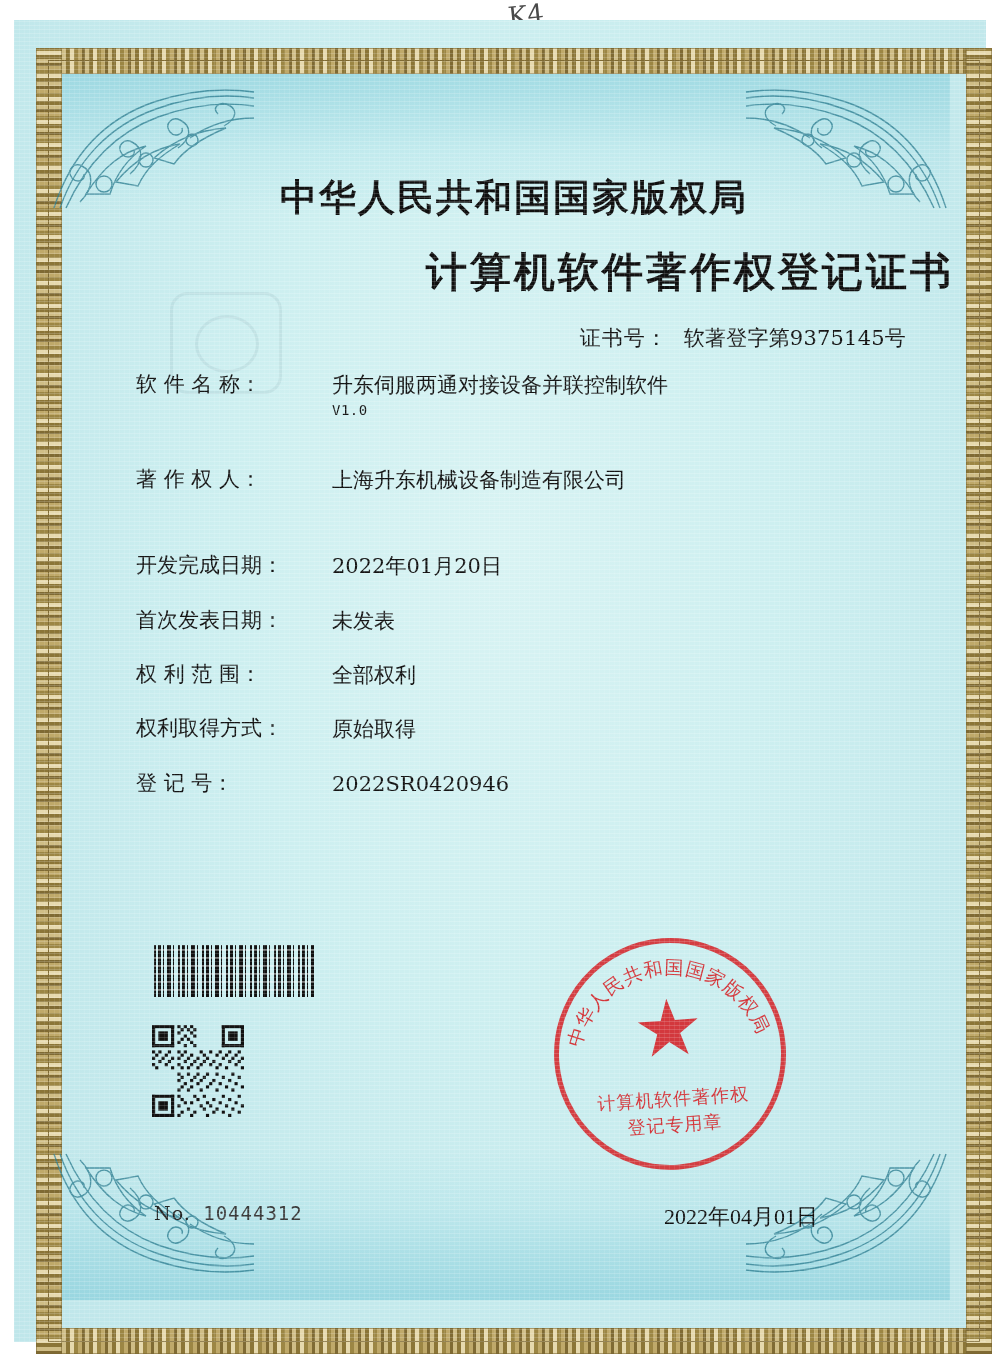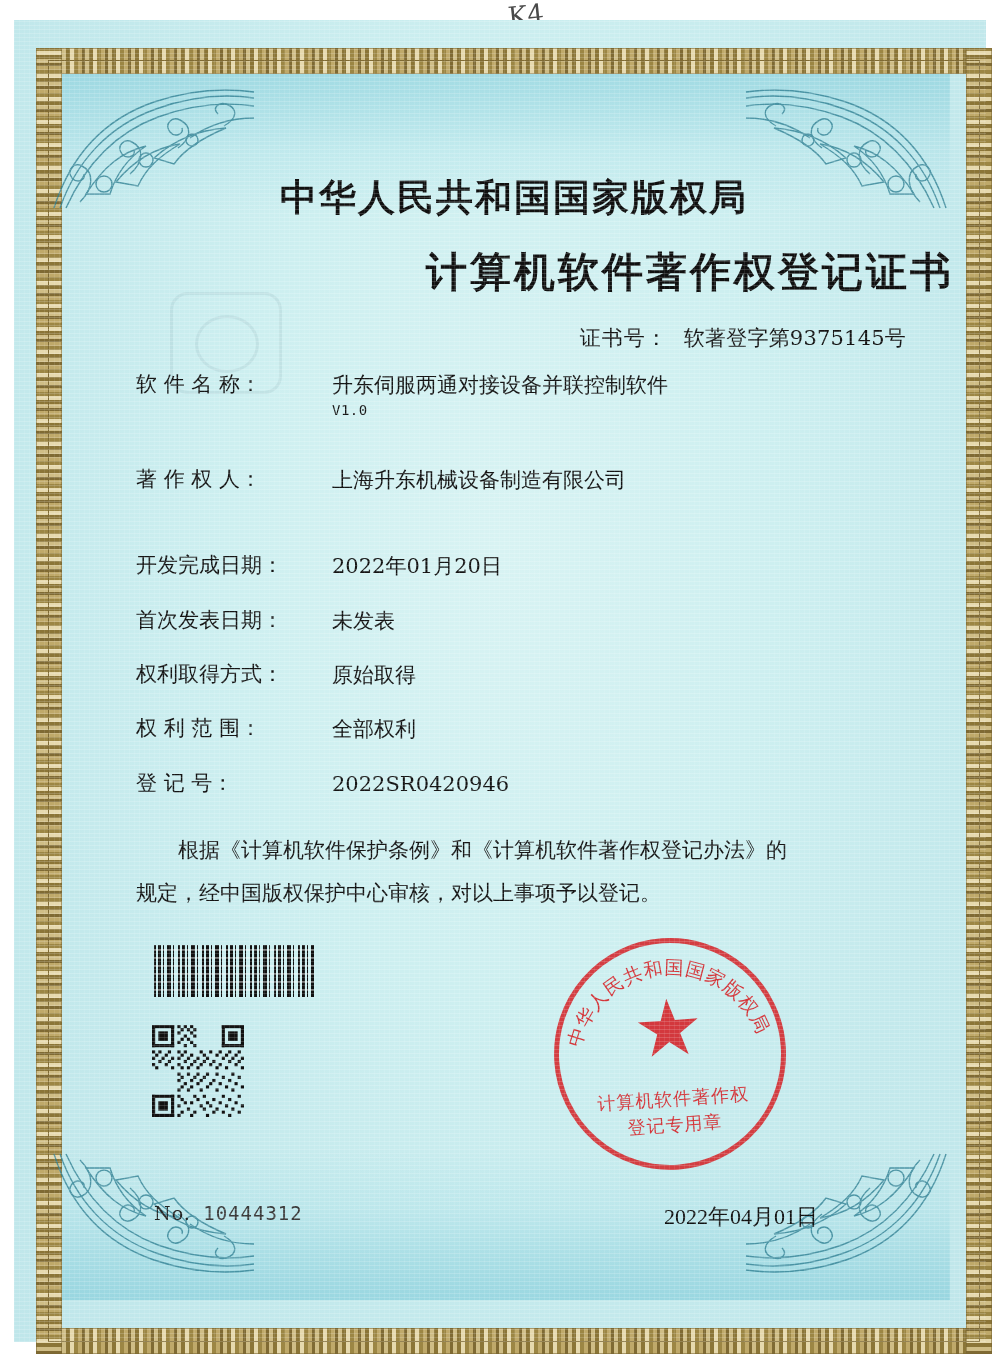--- a/index.html
+++ b/index.html
@@ -479,37 +479,33 @@
       <div class="fields block2">
         <div class="frow">
           <div class="flabel">开发完成日期：</div>
           <div class="fvalue">2022年01月20日</div>
         </div>
         <div class="frow">
           <div class="flabel">首次发表日期：</div>
           <div class="fvalue">未发表</div>
         </div>
         <div class="frow">
+          <div class="flabel">权 利 范 围：</div>
+          <div class="fvalue">全部权利</div>
+        </div>
+        <div class="frow">
           <div class="flabel">权利取得方式：</div>
           <div class="fvalue">原始取得</div>
-        </div>
-        <div class="frow">
-          <div class="flabel">权 利 范 围：</div>
-          <div class="fvalue">全部权利</div>
         </div>
         <div class="frow">
           <div class="flabel">登 记 号：</div>
           <div class="fvalue">2022SR0420946</div>
         </div>
       </div>
 
-      <div class="paragraph">
-        <span class="p1">根据《计算机软件保护条例》和《计算机软件著作权登记办法》的</span>
-        <span>规定，经中国版权保护中心审核，对以上事项予以登记。</span>
-      </div>
 
     </div>
 
     <div class="barcode">
       <div class="barcode-noise"></div>
     </div>
 
     <div class="qr">
       <svg viewBox="0 0 29 29" width="92" height="92">
         <rect width="29" height="29" fill="#ffffff" opacity="0"></rect>

